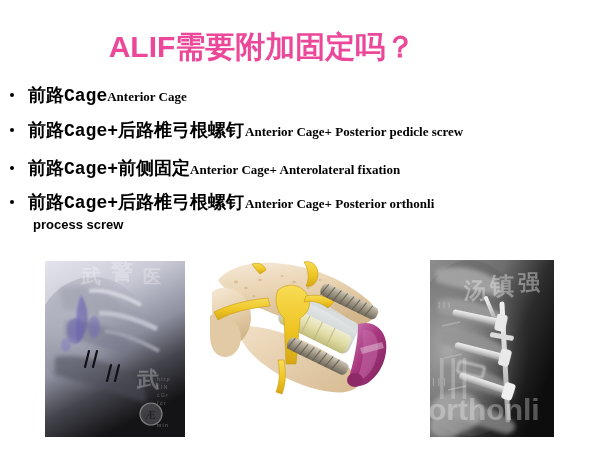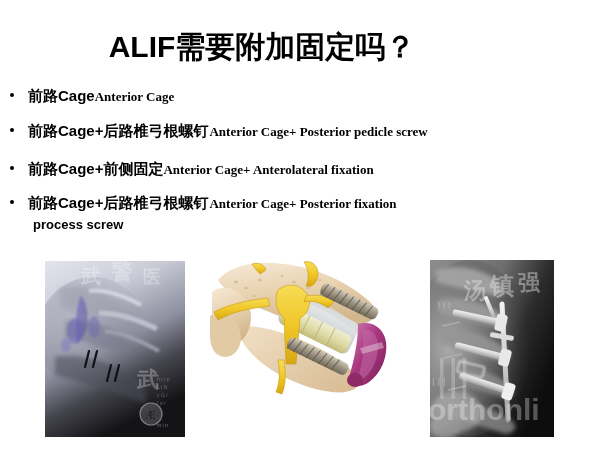--- a/index.html
+++ b/index.html
@@ -15,21 +15,21 @@
     font-family: "Liberation Serif", "DejaVu Serif", serif;
   }
 
   
   .slide-title {
     position: absolute;
     top: 30px;
     left: 0;
     width: 524px;
     text-align: center;
-    color: #000000;
+    color: #ec4899;
     font-family: "Liberation Sans", "DejaVu Sans", sans-serif;
     font-weight: bold;
     font-size: 30px;
     letter-spacing: 0px;
     line-height: 34px;
     white-space: nowrap;
   }
 
   
   .bullet-list {
@@ -50,23 +50,23 @@
   .bullet-dot {
     position: absolute;
     left: 10px;
     top: 9px;
     width: 4px;
     height: 4px;
     background: #000;
     border-radius: 50%;
   }
   .cn {
-    font-family: Liberation Sans, sans-serif;
+    font-family: Liberation Mono, monospace;
     font-weight: bold;
-    font-size: 15px;
+    font-size: 18px;
     line-height: 24px;
     vertical-align: baseline;
   }
   .en {
     font-family: "Liberation Serif", "DejaVu Serif", serif;
     font-weight: bold;
     font-size: 13px;
     line-height: 24px;
     vertical-align: baseline;
   }
@@ -110,21 +110,21 @@
     <span class="cn">前路Cage+后路椎弓根螺钉</span><span class="en en-tight">Anterior Cage+ Posterior pedicle screw</span>
   </div>
 
   <div class="bullet-row row-1">
     <span class="bullet-dot"></span>
     <span class="cn">前路Cage+前侧固定</span><span class="en en-gap">Anterior Cage+ Anterolateral fixation</span>
   </div>
 
   <div class="bullet-row row-3">
     <span class="bullet-dot"></span>
-    <span class="cn">前路Cage+后路椎弓根螺钉</span><span class="en en-tight">Anterior Cage+ Posterior fixation</span>
+    <span class="cn">前路Cage+后路椎弓根螺钉</span><span class="en en-tight">Anterior Cage+ Posterior orthonli</span>
     <span class="wrap-line">process screw</span>
   </div>
 
 </div>
 
 <div class="figure-strip">
 
   <div class="figure" id="fig-xray-left">
     <svg width="140" height="176" viewBox="0 0 140 176">
       <defs>

